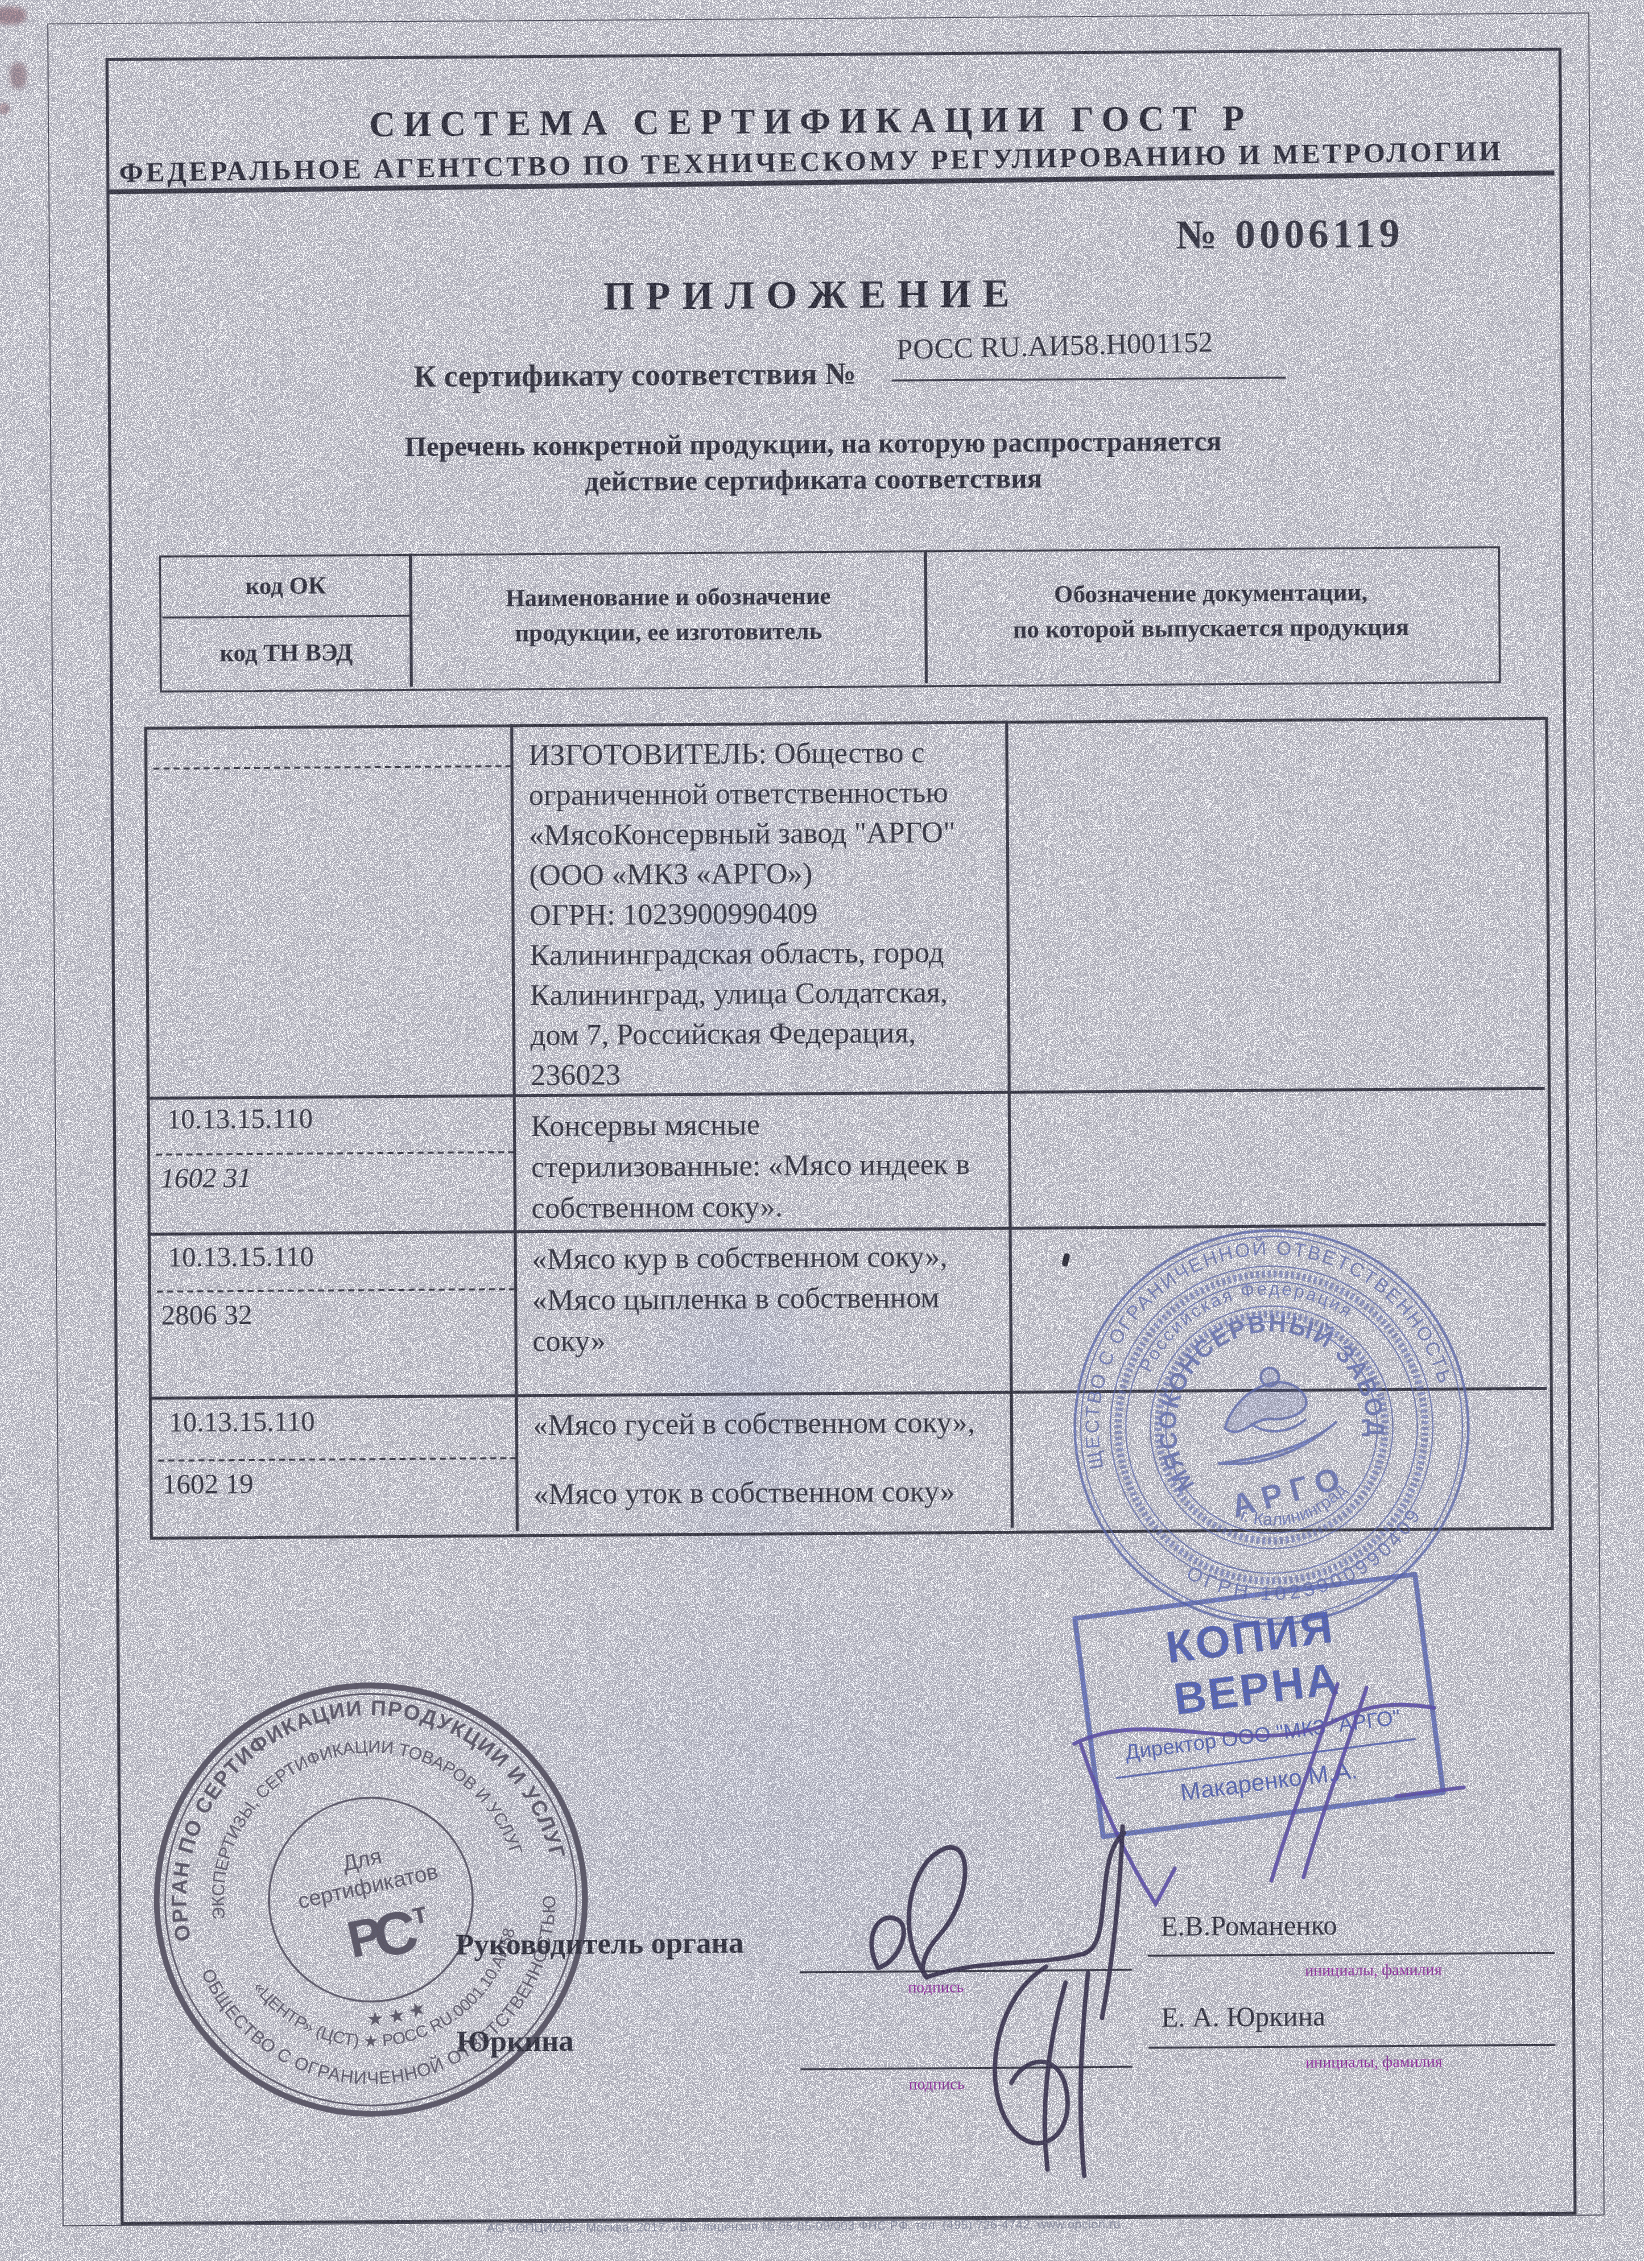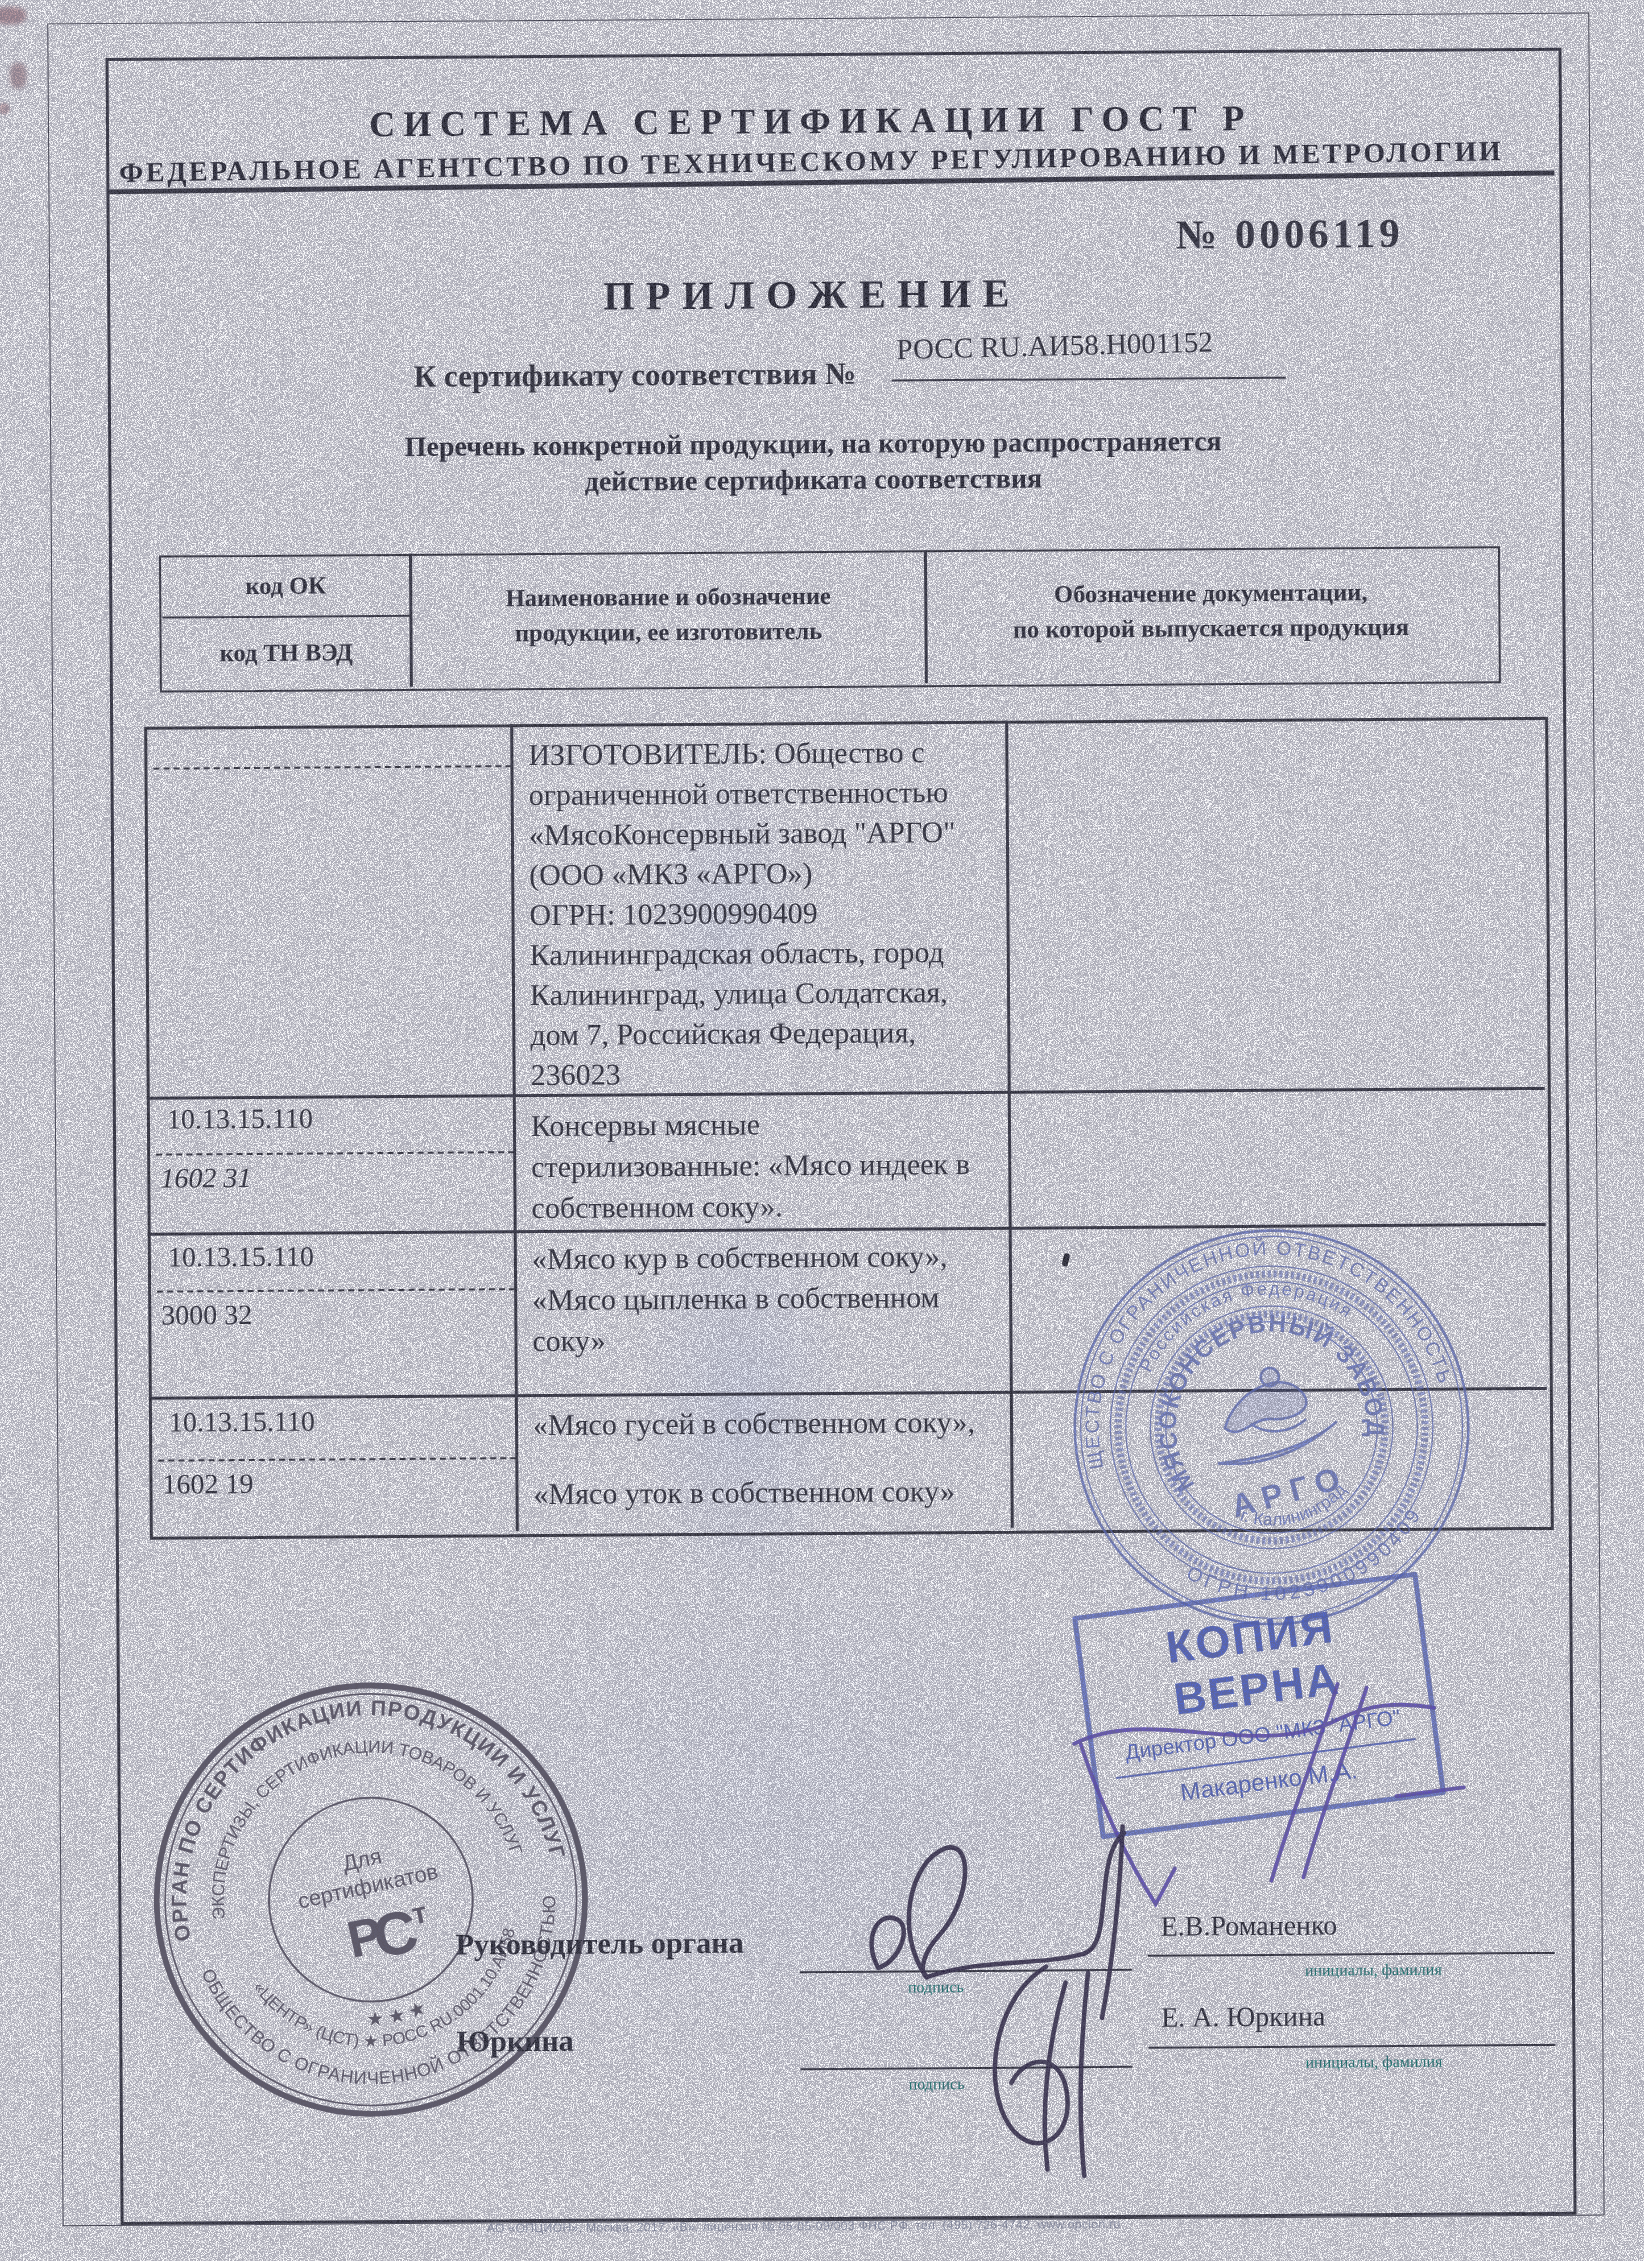--- a/index.html
+++ b/index.html
@@ -62,21 +62,21 @@
   .copy-line{position:absolute; left:18px; right:18px; bottom:53px; height:1.9px; background:rgba(71,92,198,0.85);}
   .copy-name{position:absolute; bottom:17px; width:100%; text-align:center; font-size:24px;}
   
   .role{font-size:30px; font-weight:bold; color:#23232d;}
   .role1{left:450px; top:1925px;} .role2{left:450px; top:2022px;}
   .sigline{height:1.9px; background:#2b2b35;}
   .line-s1{left:794px; top:1971px; width:332px;}
   .line-n1{left:1142px; top:1957px; width:407px;}
   .line-s2{left:794px; top:2068px; width:332px;}
   .line-n2{left:1142px; top:2049px; width:407px;}
-  .cap{font-size:16px; color:#0f766e;}
+  .cap{font-size:16px; color:#a21caf;}
   .cap-s1{left:902px; top:1979px;} .cap-n1{left:1299px; top:1965px;}
   .cap-s2{left:902px; top:2076px;} .cap-n2{left:1299px; top:2057px;}
   .pname{color:#23232d;}
   .name1{left:1155px; top:1913px; font-size:28px;}
   .name2{left:1155px; top:2004px; font-size:28px;}
   .footer{left:361px; top:2219px; width:870px; font-size:12.2px; letter-spacing:0.3px; color:#9aa0b4; font-family:"Liberation Sans", sans-serif;}
   
   .tint1{left:631px; top:1198px; width:219px; height:412px; background:radial-gradient(ellipse at center, rgba(120,150,230,0.14), rgba(120,150,230,0) 70%);}
   .tint2{left:387px; top:1482px; width:773px; height:644px; background:radial-gradient(ellipse at center, rgba(130,160,235,0.07), rgba(130,160,235,0) 70%);}
   .tint3{left:644px; top:741px; width:167px; height:361px; background:radial-gradient(ellipse at center, rgba(120,150,230,0.10), rgba(120,150,230,0) 70%);}
@@ -153,21 +153,21 @@
     <div class="abs dash" style="top:1149px;"></div>
     <div class="abs code" style="left:160px; top:1158px;font-style:italic;">1602 31</div>
     <div class="abs cell row2-c2">
       <div>Консервы мясные</div>
       <div>стерилизованные: «Мясо индеек в</div>
       <div>собственном соку».</div>
     </div>
 
     <div class="abs code" style="left:167px; top:1237px;">10.13.15.110</div>
     <div class="abs dash" style="top:1286px;"></div>
-    <div class="abs code" style="left:160px; top:1295px;">3000 32</div>
+    <div class="abs code" style="left:160px; top:1295px;">2806 32</div>
     <div class="abs cell row3-c2">
       <div>«Мясо кур в собственном соку»,</div>
       <div>«Мясо цыпленка в собственном</div>
       <div>соку»</div>
     </div>
     <div class="abs mark"></div>
 
     <div class="abs code" style="left:167px; top:1402px;">10.13.15.110</div>
     <div class="abs dash" style="top:1455px;"></div>
     <div class="abs code" style="left:160px; top:1464px;">1602 19</div>

